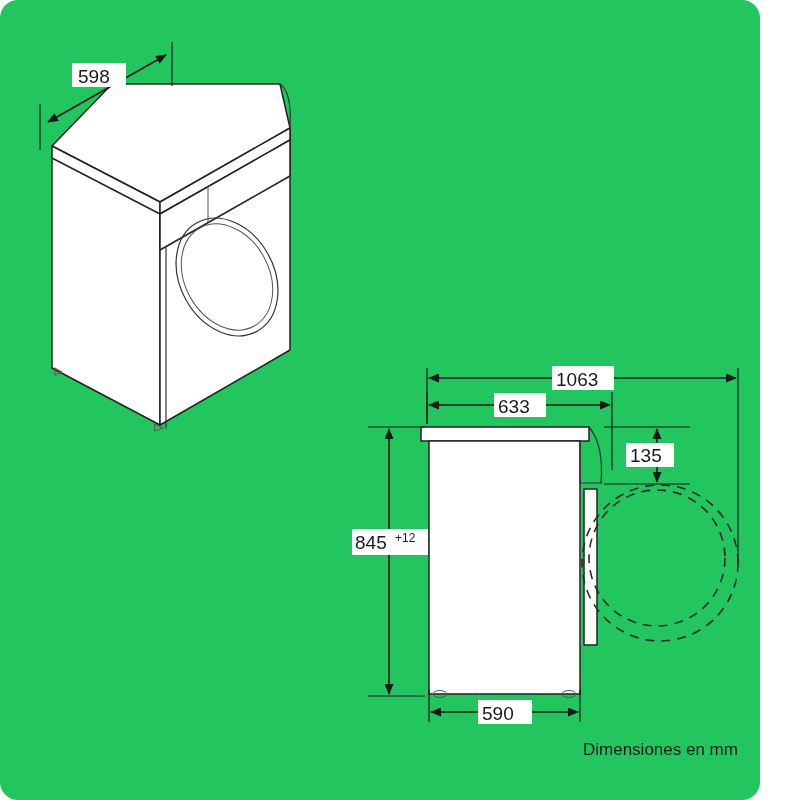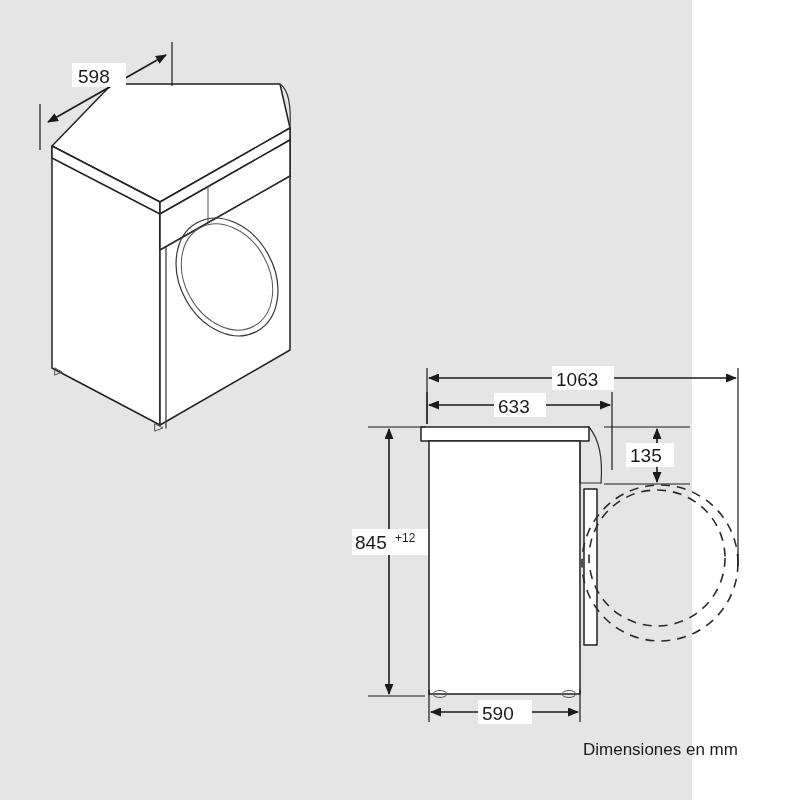--- a/index.html
+++ b/index.html
@@ -10,23 +10,24 @@
   }
   body {
     width: 800px;
     height: 800px;
     font-family: "Liberation Sans", sans-serif;
     color: #1a1a1a;
     overflow: hidden;
   }
   #drawing-root {
     position: relative;
-    width: 692px;
+    width: 760px;
     height: 800px;
-    background: #e5e5e5;
+    background: #22c55e;
+    border-radius: 18px;
   }
   svg.sheet {
     display: block;
     width: 800px;
     height: 800px;
   }
   .dim-text {
     font-family: "Liberation Sans", sans-serif;
     font-size: 19px;
     fill: #1a1a1a;

